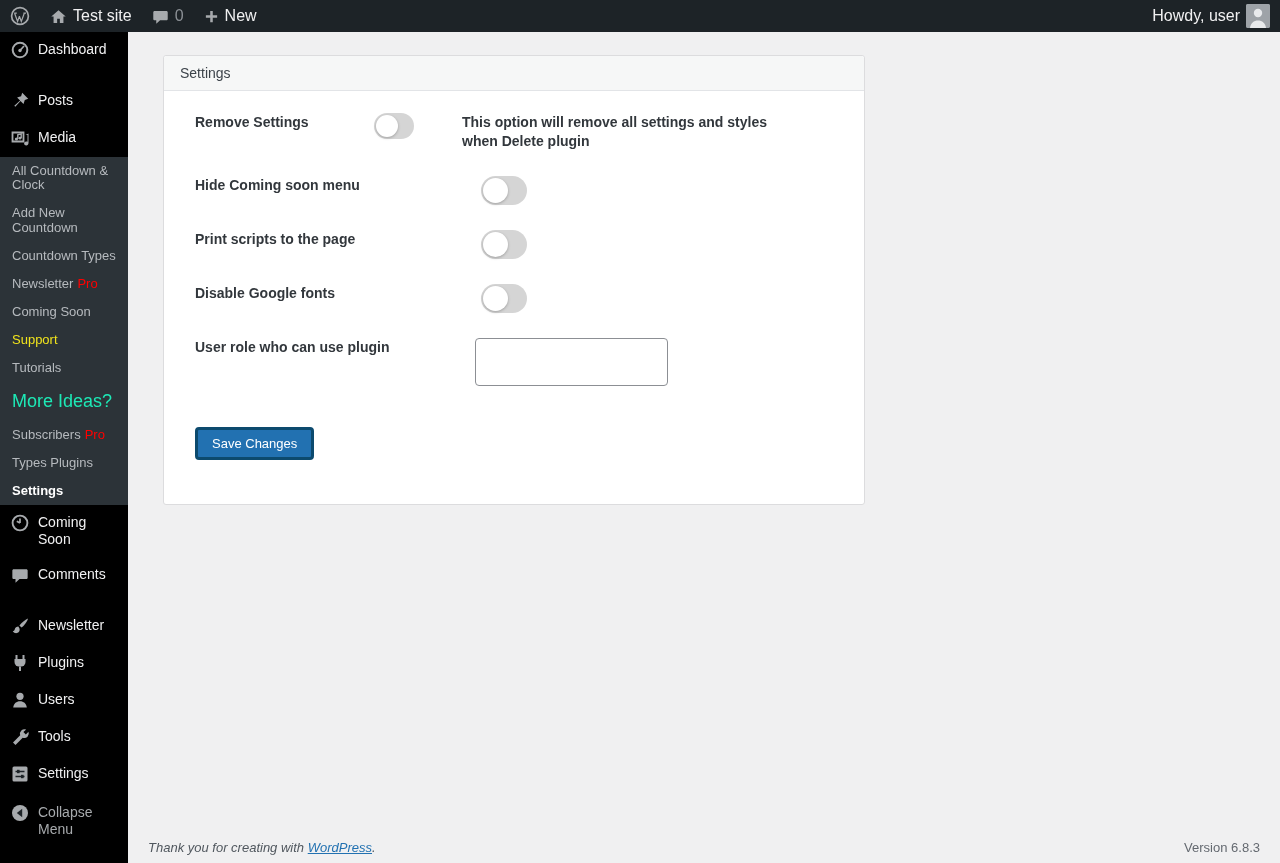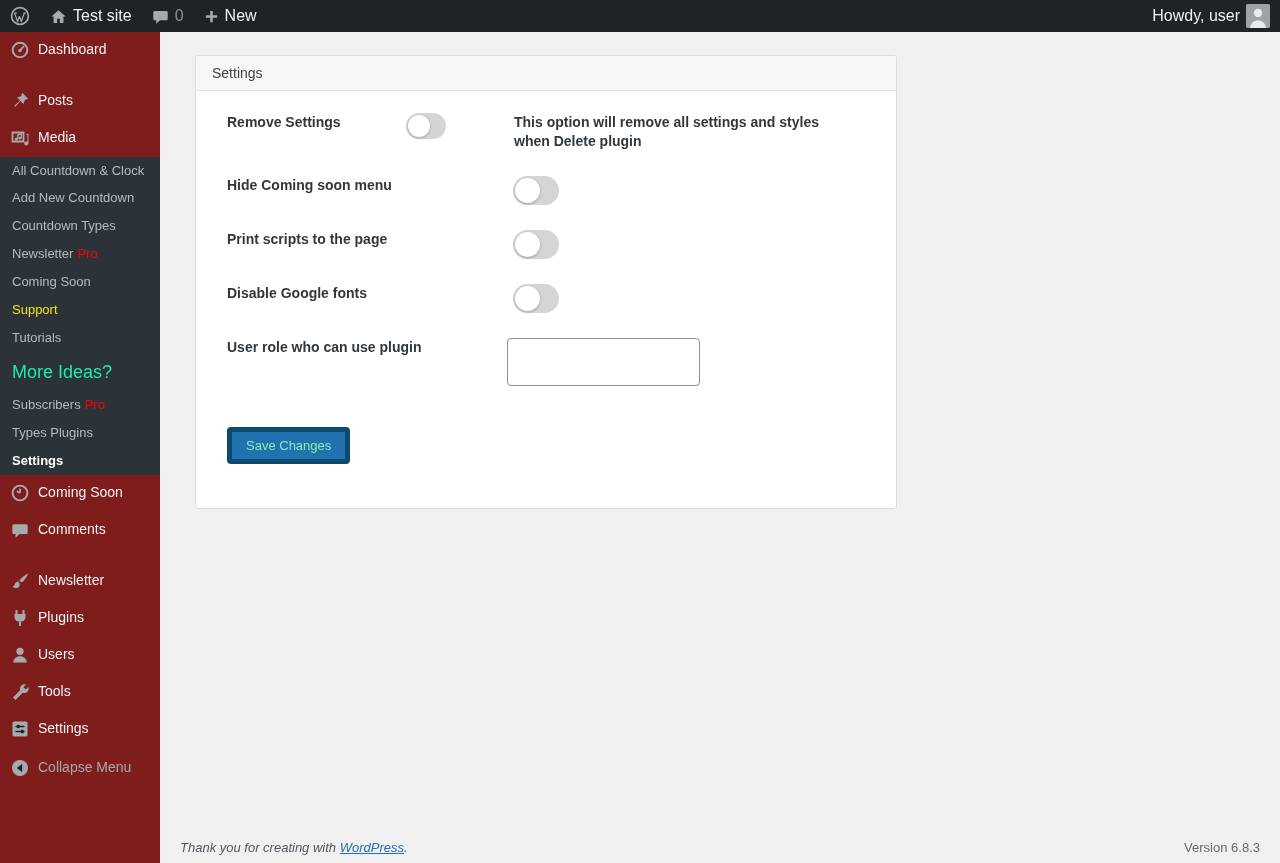--- a/index.html
+++ b/index.html
@@ -10,21 +10,21 @@
   .admin-bar { position:fixed; top:0; left:0; right:0; height:32px; background:#1d2327;
     display:flex; justify-content:space-between; align-items:stretch; font-size:16px; z-index:50; }
   .ab-group { display:flex; align-items:stretch; }
   .ab-item { display:flex; align-items:center; gap:6px; padding:0 10px; color:#f0f0f1; cursor:pointer; }
   .ab-icon { color:#a7aaad; display:flex; align-items:center; }
   .ab-count { color:#8c9196; }
   .avatar { width:24px; height:24px; border-radius:2px; overflow:hidden; background:#9ea3a8; display:block; }
 
   
   .frame { display:flex; padding-top:32px; height:863px; }
-  .sidebar { width:160px; flex-shrink:0; background:#7f1d1d; color:#f0f0f1; font-size:14px; }
+  .sidebar { width:128px; flex-shrink:0; background:#000000; color:#f0f0f1; font-size:14px; }
   .sidebar ul { list-style:none; margin:0; padding:0; }
   .menu-list { padding-top:12px; }
   .menu-item { display:flex; align-items:flex-start; gap:8px; padding:9px 8px 9px 10px;
     line-height:1.22; position:relative; cursor:pointer; }
   .mi-icon { width:20px; height:20px; color:#a7aaad; flex-shrink:0; display:flex;
     align-items:center; justify-content:center; margin-top:-1px; }
   .menu-item.active { background:#2271b1; }
   .menu-item.active .mi-icon { color:#fff; }
   .menu-item.active::after { content:""; position:absolute; right:0; top:50%; margin-top:-8px;
     border:8px solid transparent; border-right-color:#f0f0f1; }
@@ -52,27 +52,27 @@
   .row-std .row-label { width:286px; }
   .row-input .row-label { width:280px; }
 
   .toggle { width:46px; height:29px; background:#d5d5d5; border-radius:15px;
     position:relative; flex-shrink:0; cursor:pointer; }
   .toggle::after { content:""; position:absolute; top:2px; left:2px; width:25px; height:25px;
     border-radius:50%; background:#fff; box-shadow:0 1px 3px rgba(0,0,0,.25); }
   .toggle-sm { width:40px; height:26px; border-radius:13px; }
   .toggle-sm::after { width:22px; height:22px; }
 
-  .row-desc { margin-left:68px; max-width:334px; font-size:14px; font-weight:700;
+  .row-desc { margin-left:48px; max-width:334px; font-size:14px; font-weight:700;
     color:#32373c; line-height:1.35; }
 
   .role-input { width:193px; height:48px; border:1px solid #8c8f94; border-radius:4px;
     font-family:"Liberation Sans", sans-serif; font-size:14px; padding:4px 8px; background:#fff; }
 
-  .save-btn { margin-top:16px; background:#2271b1; color:#86efac; border:5px solid #0c4a6e;
+  .save-btn { margin-top:16px; background:#2271b1; color:#ffffff; border:3px solid #0c4a6e;
     border-radius:4px; font-size:13px; padding:6px 14px; cursor:pointer;
     font-family:"Liberation Sans", sans-serif; }
 
   .footer { position:absolute; bottom:8px; left:20px; right:20px; display:flex;
     justify-content:space-between; font-size:13px; }
   .footer-left { color:#50575e; font-style:italic; }
   .footer-left a { color:#2271b1; }
   .footer-right { color:#646970; }
 </style>
 </head>

